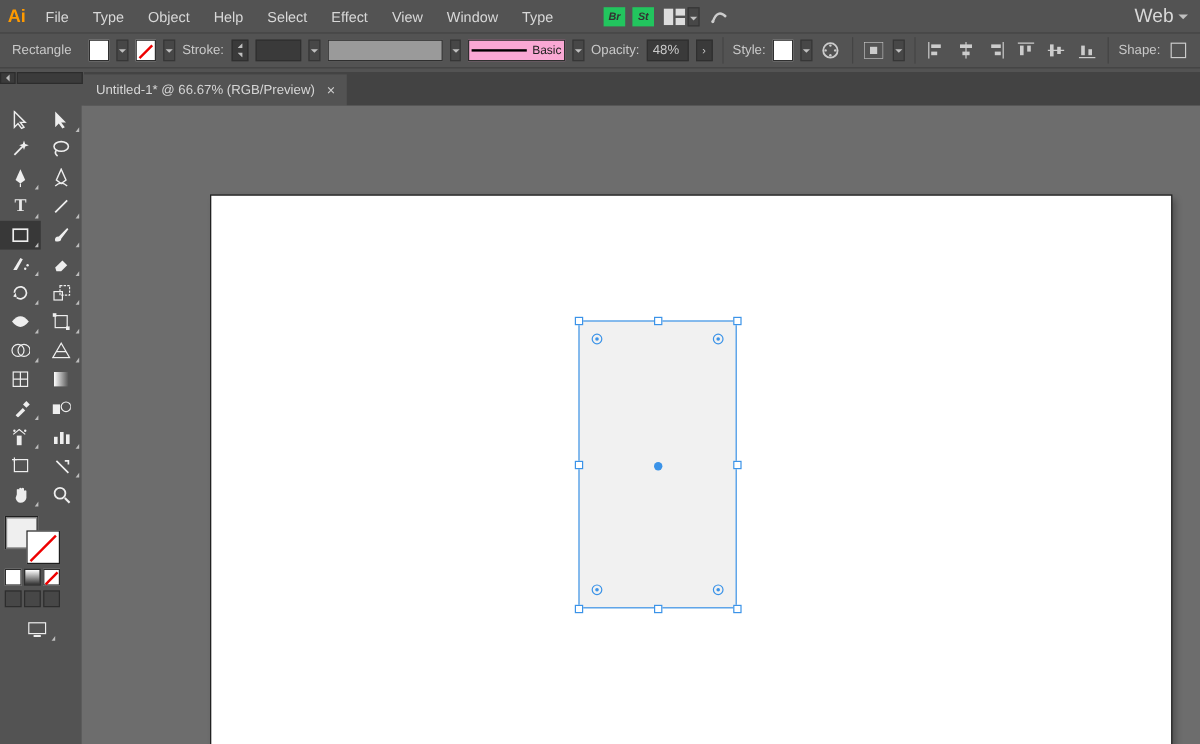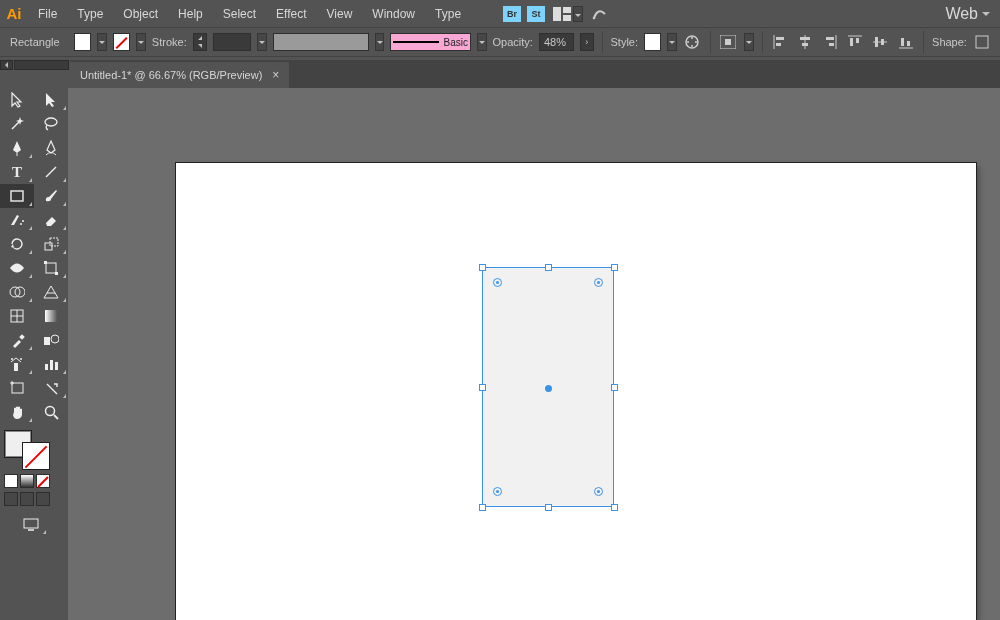--- a/index.html
+++ b/index.html
@@ -4,21 +4,21 @@
 <style>
 * { margin: 0; padding: 0; box-sizing: border-box; font-family: "Segoe UI", Tahoma, sans-serif; }
 body { width: 1000px; height: 620px; background: #535353; overflow: hidden; position: relative; }
 
 
 .menubar { height: 27px; background: #535353; display: flex; align-items: center; padding: 0 0 0 0; color: #d8d8d8; font-size: 12px; }
 .logo { width: 28px; height: 27px; display: flex; align-items: center; justify-content: center; font-weight: bold; font-size: 15px; color: #ff9a00; }
 .menu-item { padding: 0 10px; height: 27px; display: flex; align-items: center; cursor: default; }
 .menu-spacer { width: 30px; }
 .mb-icon { width: 22px; height: 22px; display: flex; align-items: center; justify-content: center; color: #cfcfcf; }
-.box-icon{width:18px;height:16px;background:#7dd3fc;color:#333;font-size:9px;font-weight:bold;display:flex;align-items:center;justify-content:center;}
+.box-icon{width:18px;height:16px;background:#22c55e;color:#333;font-size:9px;font-weight:bold;display:flex;align-items:center;justify-content:center;font-style:italic;}
 .doc-select{font-size:16px;color:#d8d8d8;margin-left:auto;margin-right:10px;display:flex;align-items:center;}
 .dd-caret::after{content:"";display:inline-block;margin-left:4px;border-left:4px solid transparent;border-right:4px solid transparent;border-top:4px solid #c0c0c0;}
 
 
 .ctrlbar { height: 30px; background: #535353; border-top:1px solid #434343; border-bottom:1px solid #434343; display: flex; align-items: center; padding: 0 8px; color: #c9c9c9; font-size: 11px; gap:6px;justify-content:flex-end;}
 .ctrl-label { min-width: 60px; padding-left:2px; }
 .swatch { width:18px; height:18px; background:#fff; border:1px solid #2f2f2f; }
 .swatch.none { position:relative; }
 .swatch.none::after { content:""; position:absolute; left:0; right:0; top:50%; border-top:2px solid #e00; transform:rotate(-45deg);}
 .drop { width:10px; height:18px; background:#474747; border:1px solid #363636; position:relative;}

